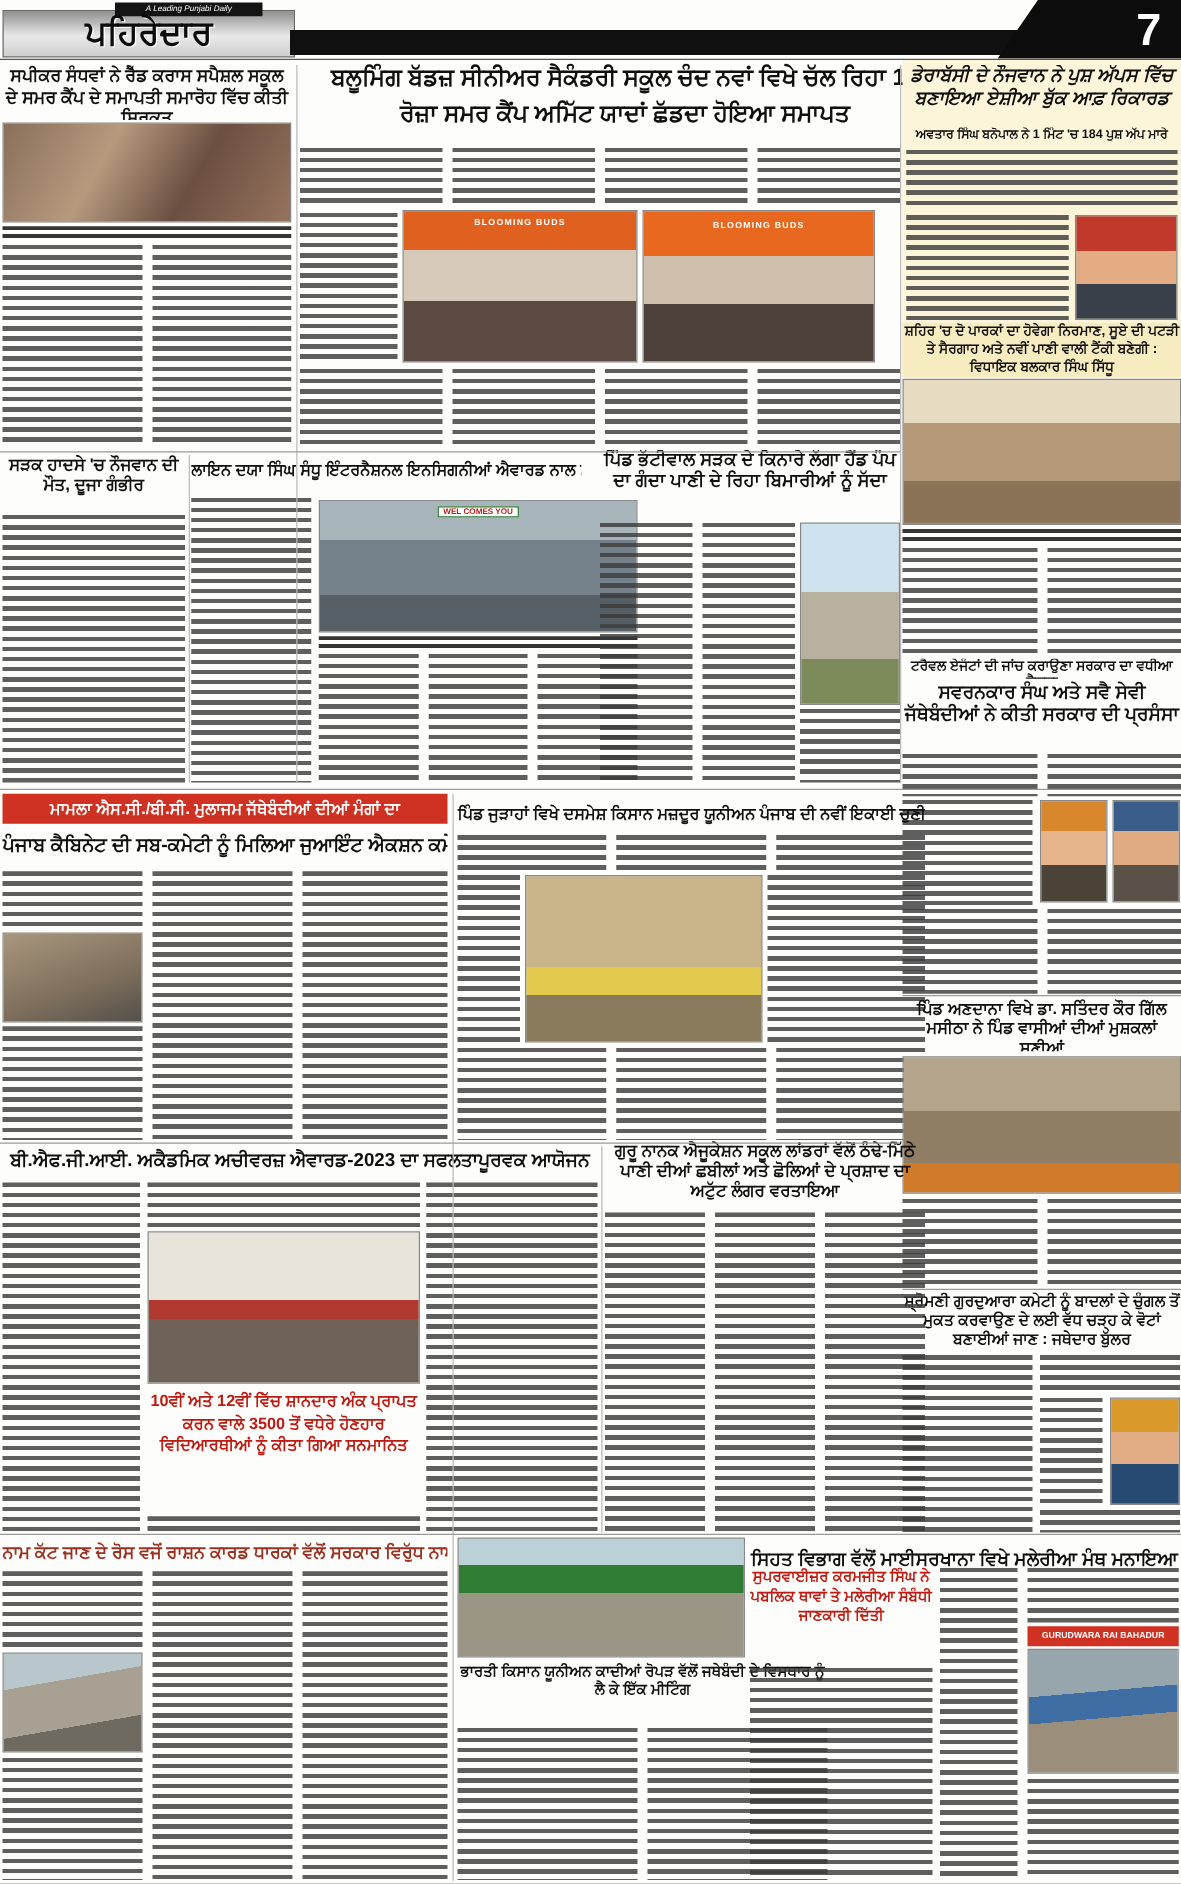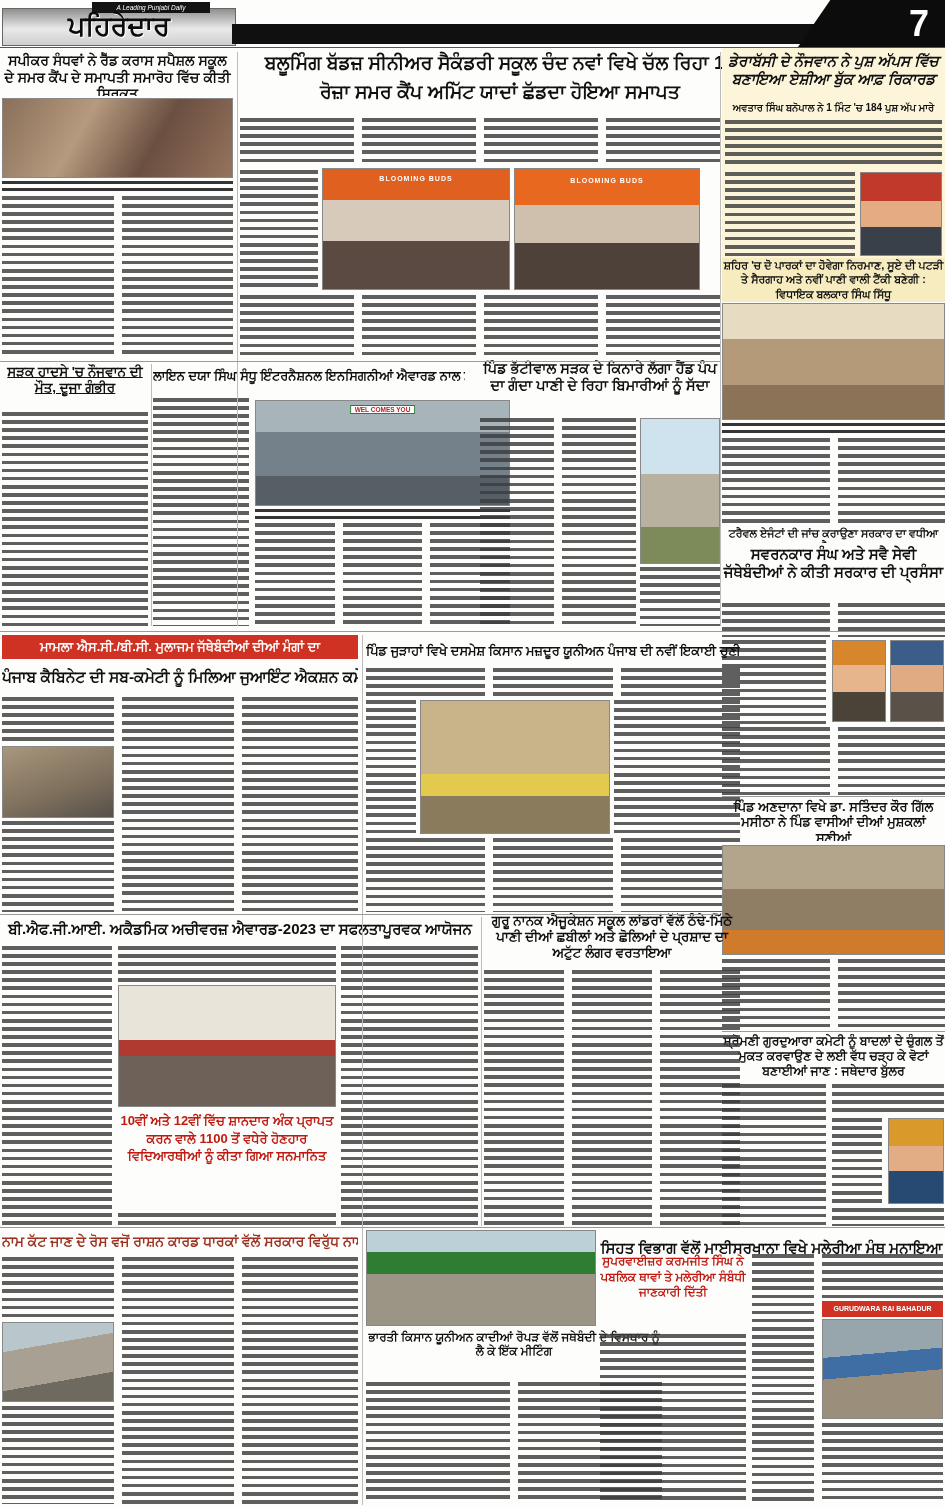--- a/index.html
+++ b/index.html
@@ -78,21 +78,21 @@
     <div class="hl" style="left:722px;top:258px;width:223px;height:44px;font-size:11px;background:#f6ecc0;line-height:1.3;">ਸ਼ਹਿਰ 'ਚ ਦੋ ਪਾਰਕਾਂ ਦਾ ਹੋਵੇਗਾ ਨਿਰਮਾਣ, ਸੂਏ ਦੀ ਪਟੜੀ ਤੇ ਸੈਰਗਾਹ ਅਤੇ ਨਵੀਂ ਪਾਣੀ ਵਾਲੀ ਟੈਂਕੀ ਬਣੇਗੀ : ਵਿਧਾਇਕ ਬਲਕਾਰ ਸਿੰਘ ਸਿੱਧੂ</div>
     <div class="photo" style="left:722px;top:303px;width:223px;height:117px;background:linear-gradient(180deg,#e7dcc1 0 30%,#b49a78 30% 70%,#8a7357 70% 100%);"></div>
     <div class="abs cap" style="left:722px;top:423px;width:223px;height:12px;"></div>
     <div class="cols" style="left:722px;top:438px;width:223px;height:85px;">
       <div class="sim"></div>
       <div class="sim"></div>
     </div>
   </div>
 
   <div>
-    <div class="hl" style="left:2px;top:364px;width:146px;height:44px;font-size:13.5px;text-decoration:underline;">ਸੜਕ ਹਾਦਸੇ 'ਚ ਨੌਜਵਾਨ ਦੀ ਮੌਤ, ਦੂਜਾ ਗੰਭੀਰ</div>
+    <div class="hl" style="left:2px;top:364px;width:146px;height:44px;font-size:13.5px;">ਸੜਕ ਹਾਦਸੇ 'ਚ ਨੌਜਵਾਨ ਦੀ ਮੌਤ, ਦੂਜਾ ਗੰਭੀਰ</div>
     <div class="abs sim" style="left:2px;top:412px;width:146px;height:214px;"></div>
   </div>
 
   <div>
     <div class="hl" style="left:153px;top:368px;width:312px;height:26px;font-size:13px;white-space:nowrap;">ਲਾਇਨ ਦਯਾ ਸਿੰਘ ਸੰਧੂ ਇੰਟਰਨੈਸ਼ਨਲ ਇਨਸਿਗਨੀਆਂ ਐਵਾਰਡ ਨਾਲ ਸਨਮਾਨਿਤ</div>
     <div class="abs sim" style="left:153px;top:398px;width:96px;height:228px;"></div>
     <div class="photo" style="left:255px;top:400px;width:255px;height:106px;background:linear-gradient(180deg,#a7b4ba 0 30%,#74808a 30% 72%,#565e66 72% 100%);">
       <div class="banner" style="top:4px;background:#fff;color:#b1261c;font-size:6.5px;padding:0 4px;border:1px solid #2e7d32;">WEL COMES YOU</div>
     </div>
     <div class="abs cap" style="left:255px;top:509px;width:255px;height:11px;"></div>
@@ -172,21 +172,21 @@
     <div class="abs sim" style="left:832px;top:1118px;width:50px;height:86px;"></div>
     <div class="photo" style="left:888px;top:1118px;width:56px;height:86px;background:linear-gradient(180deg,#d99a2b 0 32%,#e2ad85 32% 62%,#274a73 62% 100%);"></div>
     <div class="abs sim" style="left:832px;top:1208px;width:112px;height:18px;"></div>
   </div>
 
   <div>
     <div class="hl" style="left:2px;top:917px;width:476px;height:24px;font-size:15px;line-height:24px;white-space:nowrap;">ਬੀ.ਐਫ.ਜੀ.ਆਈ. ਅਕੈਡਮਿਕ ਅਚੀਵਰਜ਼ ਐਵਾਰਡ-2023 ਦਾ ਸਫਲਤਾਪੂਰਵਕ ਆਯੋਜਨ</div>
     <div class="abs sim" style="left:2px;top:946px;width:110px;height:280px;"></div>
     <div class="abs sim" style="left:118px;top:946px;width:218px;height:36px;"></div>
     <div class="photo" style="left:118px;top:985px;width:218px;height:122px;background:linear-gradient(180deg,#e8e4da 0 45%,#b03a30 45% 58%,#6e6258 58% 100%);"></div>
-    <div class="hl" style="left:118px;top:1112px;width:218px;height:98px;font-size:13px;color:#bf1b12;line-height:1.35;">10ਵੀਂ ਅਤੇ 12ਵੀਂ ਵਿੱਚ ਸ਼ਾਨਦਾਰ ਅੰਕ ਪ੍ਰਾਪਤ ਕਰਨ ਵਾਲੇ 1100 ਤੋਂ ਵਧੇਰੇ ਹੋਣਹਾਰ ਵਿਦਿਆਰਥੀਆਂ ਨੂੰ ਕੀਤਾ ਗਿਆ ਸਨਮਾਨਿਤ</div>
+    <div class="hl" style="left:118px;top:1112px;width:218px;height:98px;font-size:13px;color:#bf1b12;line-height:1.35;">10ਵੀਂ ਅਤੇ 12ਵੀਂ ਵਿੱਚ ਸ਼ਾਨਦਾਰ ਅੰਕ ਪ੍ਰਾਪਤ ਕਰਨ ਵਾਲੇ 3500 ਤੋਂ ਵਧੇਰੇ ਹੋਣਹਾਰ ਵਿਦਿਆਰਥੀਆਂ ਨੂੰ ਕੀਤਾ ਗਿਆ ਸਨਮਾਨਿਤ</div>
     <div class="abs sim" style="left:118px;top:1213px;width:218px;height:13px;"></div>
     <div class="abs sim" style="left:341px;top:946px;width:137px;height:280px;"></div>
   </div>
 
   <div>
     <div class="hl" style="left:484px;top:913px;width:256px;height:52px;font-size:13.5px;">ਗੁਰੂ ਨਾਨਕ ਐਜੂਕੇਸ਼ਨ ਸਕੂਲ ਲਾਂਡਰਾਂ ਵੱਲੋਂ ਠੰਢੇ-ਮਿੱਠੇ ਪਾਣੀ ਦੀਆਂ ਛਬੀਲਾਂ ਅਤੇ ਛੋਲਿਆਂ ਦੇ ਪ੍ਰਸ਼ਾਦ ਦਾ ਅਟੁੱਟ ਲੰਗਰ ਵਰਤਾਇਆ</div>
     <div class="cols" style="left:484px;top:970px;width:256px;height:256px;">
       <div class="sim"></div>
       <div class="sim"></div>
       <div class="sim"></div>

